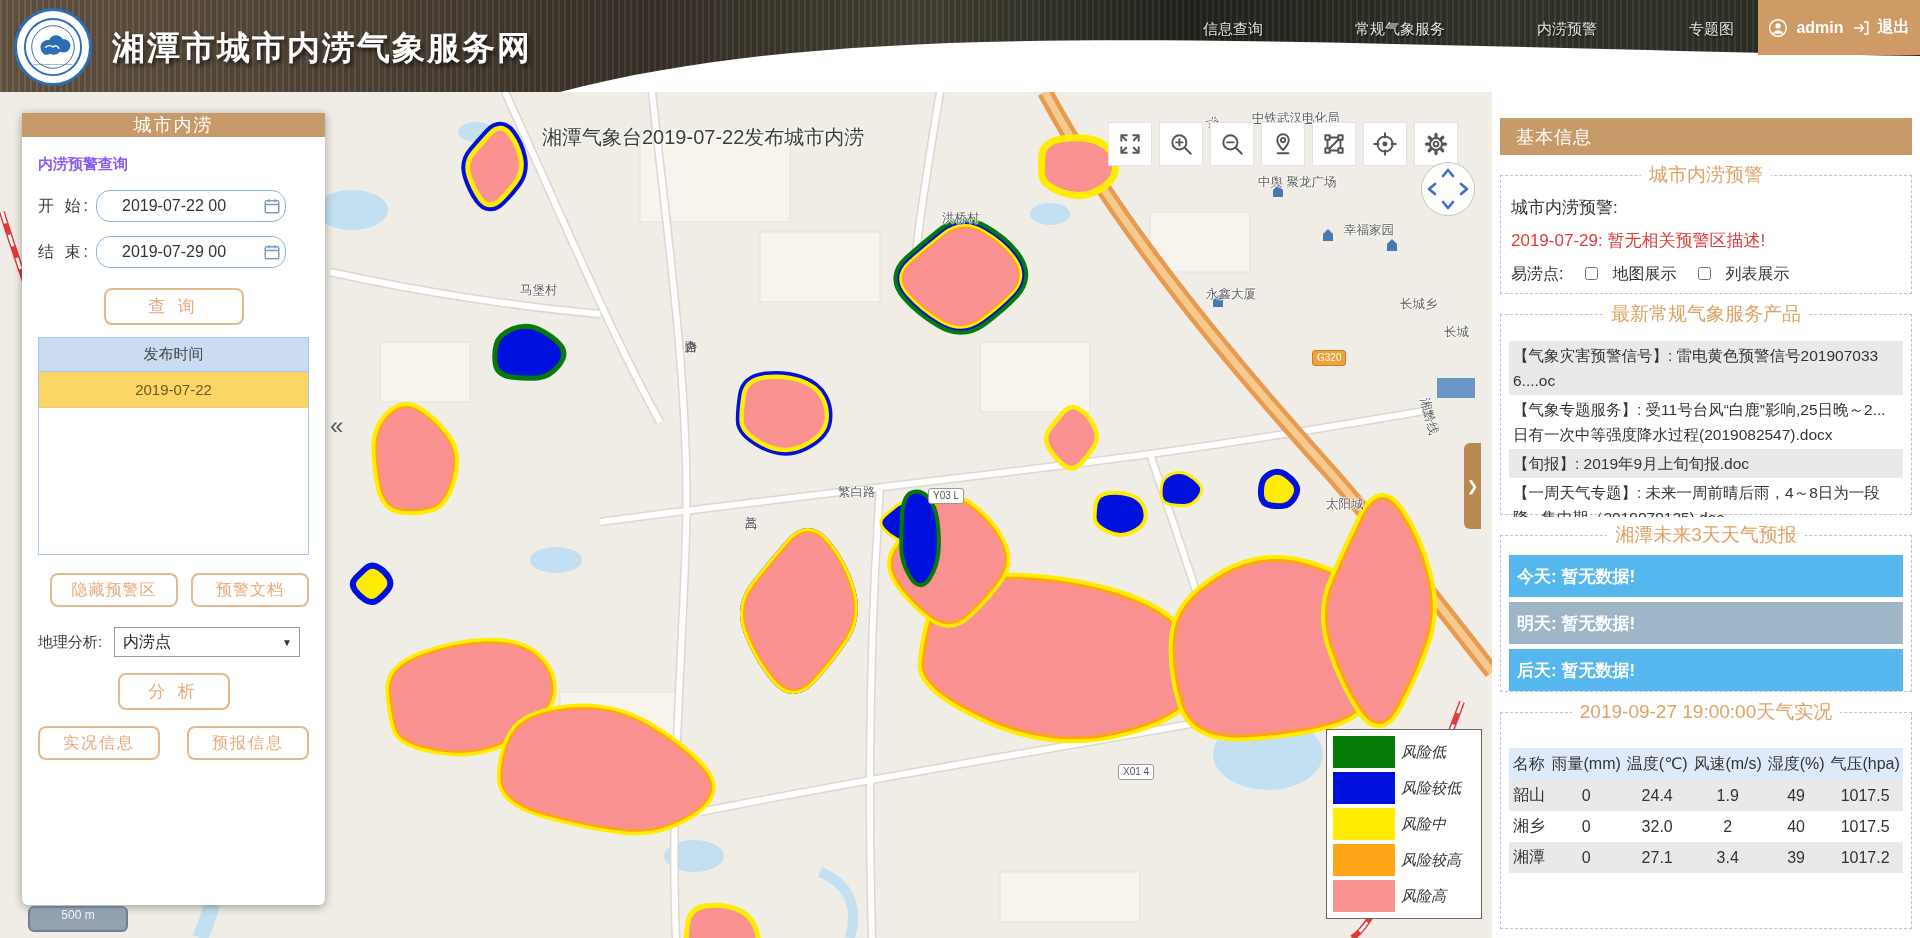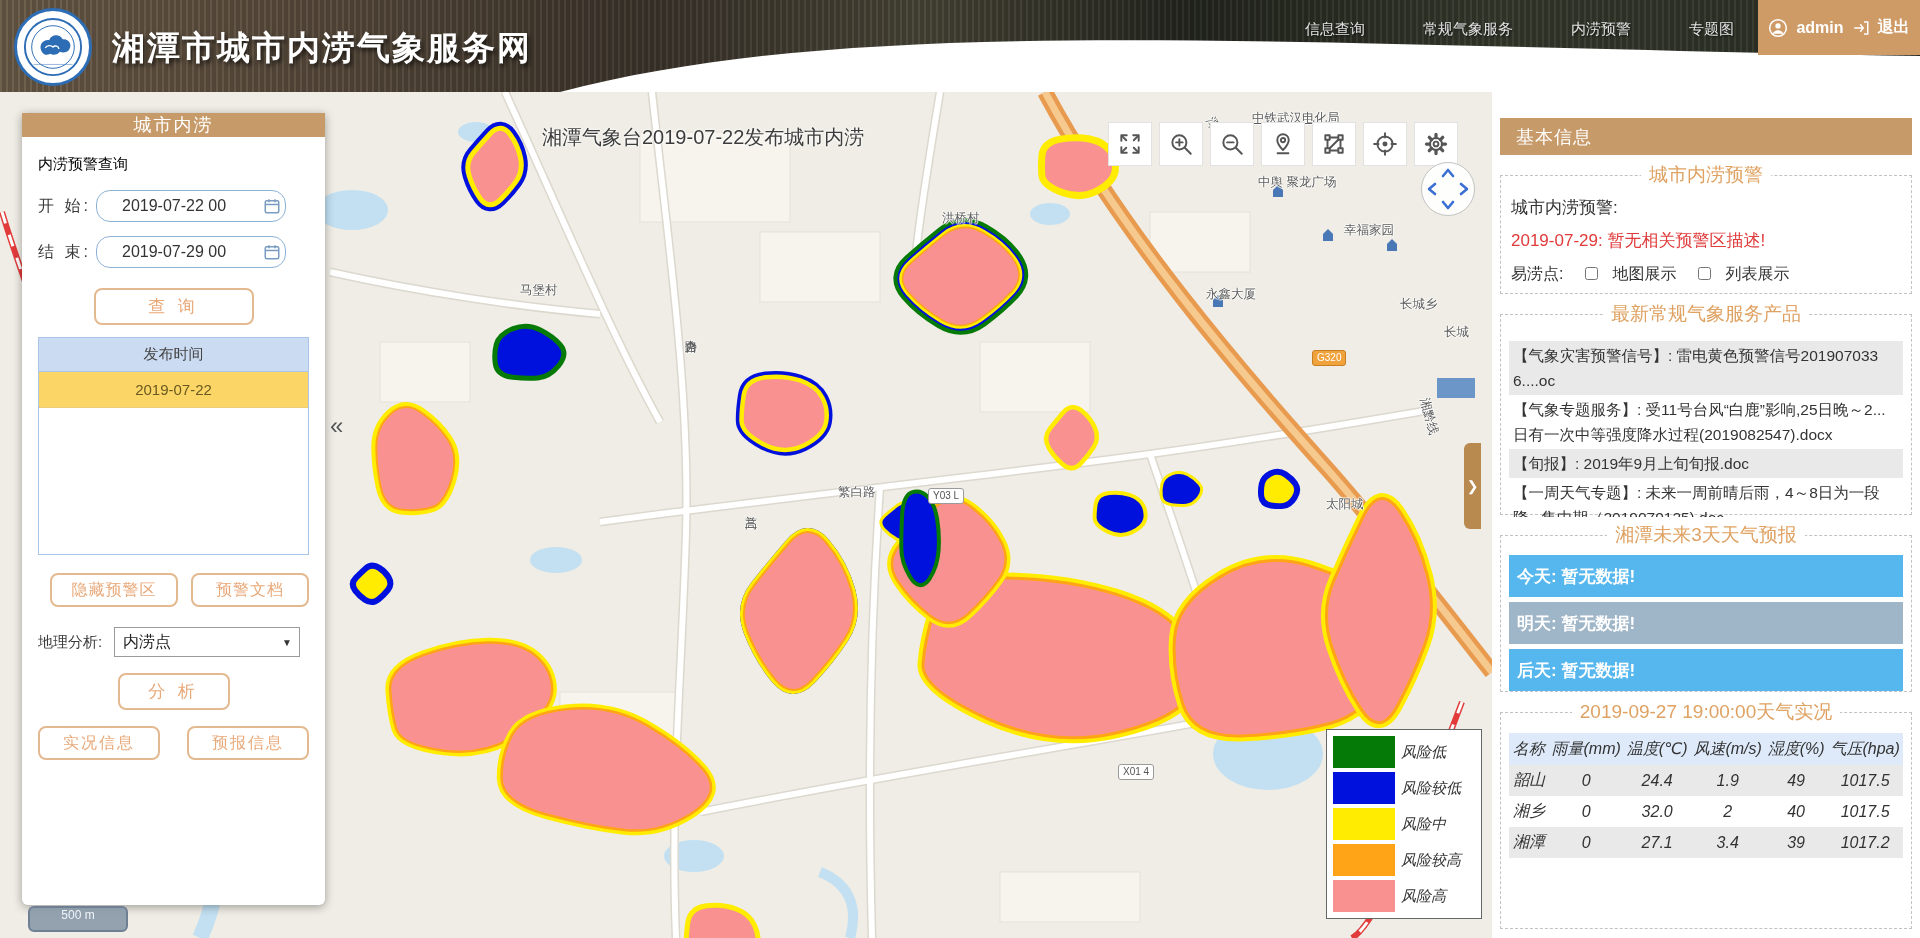--- a/index.html
+++ b/index.html
@@ -10,21 +10,21 @@
   .header { position:absolute; left:0; top:0; width:1920px; height:92px; z-index:30;
     background:
       repeating-linear-gradient(90deg, rgba(255,255,255,.045) 0 2px, rgba(0,0,0,.12) 2px 6px),
       linear-gradient(90deg,#6a5a47 0%,#55483a 18%,#3a332a 34%,#474436 48%,#23251e 62%,#35392c 78%,#2c2f26 100%);
   }
   .header-swoosh { position:absolute; left:0; top:0; width:1920px; height:92px; pointer-events:none; }
   .logo-badge { position:absolute; left:14px; top:8px; width:78px; height:78px; border-radius:50%;
     background:#fff; border:3px solid #2d6db5; display:flex; align-items:center; justify-content:center; }
   .site-title { position:absolute; left:112px; top:26px; color:#fff; font-size:33px; font-weight:bold;
     letter-spacing:2px; text-shadow:2px 3px 4px rgba(0,0,0,.65); }
-  .nav { position:absolute; right:186px; top:20px; display:flex; gap:58px; }
+  .nav { position:absolute; right:186px; top:20px; display:flex; gap:92px; }
   .nav-item { color:#e3e3e3; font-size:15px; cursor:pointer; text-shadow:1px 1px 2px rgba(0,0,0,.7); white-space:nowrap; }
   .user-box { position:absolute; right:0; top:0; width:162px; height:55px; background:#ce9a66;
     display:flex; align-items:center; justify-content:center; gap:8px; color:#fff; font-size:16px; font-weight:bold; }
   .marquee { position:absolute; right:92px; top:62px; color:#f59a23; font-size:17px; font-weight:bold;
     font-style:italic; letter-spacing:3px; }
 
   
   .map { position:absolute; left:0; top:92px; width:1492px; height:846px; background:#efede5; overflow:hidden; }
   .map svg.base { position:absolute; left:0; top:0; }
   .map-title { position:absolute; left:542px; top:32px; font-size:20px; color:#3c3c3c;
@@ -61,30 +61,30 @@
   .scale-bar { position:absolute; left:28px; top:814px; width:100px; height:26px; z-index:11;
     background:rgba(130,148,165,.85); border:2px solid #6f8094; border-radius:6px;
     color:#f0f4f8; font-size:12px; display:flex; align-items:flex-start; justify-content:center; }
 
   
   .sidebar { position:absolute; left:22px; top:113px; width:303px; height:792px; background:#fff; z-index:10;
     box-shadow:0 2px 10px rgba(0,0,0,.35); border-radius:0 0 6px 6px; }
   .sidebar-header { height:24px; background:#c79a6a; color:#fff; font-size:18px;
     display:flex; align-items:center; justify-content:center; letter-spacing:2px; }
   .sidebar-body { padding:14px 16px 0 16px; }
-  .query-label { color:#000000; font-size:15px; margin:4px 0 16px 0; }
+  .query-label { color:#8b5cf6; font-size:15px; margin:4px 0 16px 0;font-weight:bold; }
   .date-row { display:flex; align-items:center; margin-bottom:14px; }
   .date-row .lbl { width:58px; font-size:16px; color:#3c3c3c; letter-spacing:3px; }
   .date-wrap { position:relative; width:190px; }
   .date-input { width:190px; height:32px; border:1px solid #8db2d6; border-radius:14px; font-size:16px;
     color:#333; padding:0 26px 0 25px; font-family:inherit; background:#fff; }
   .cal-icon { position:absolute; right:5px; top:7px; width:18px; height:18px; cursor:pointer; }
   .btn { border:2px solid #e3b98f; border-radius:8px; background:#fff; color:#e8a878;
     font-size:17px; cursor:pointer; font-family:inherit; letter-spacing:4px; }
-  .query-btn { display:block; margin:20px auto 12px auto; width:160px; height:37px; }
+  .query-btn { display:block; margin:20px auto 12px auto; width:140px; height:37px; }
   .pub-table { border:1px solid #a9c6e8; height:218px; margin-top:4px; overflow:hidden; }
   .pub-head { height:34px; background:#cbdcf2; border-bottom:1px solid #a9c6e8; color:#444; font-size:15px;
     display:flex; align-items:center; justify-content:center; }
   .pub-row { height:36px; background:#fbd565; color:#6a5a20; font-size:15px;
     display:flex; align-items:center; justify-content:center; border-bottom:1px dotted #d8c58a; cursor:pointer; }
   .btn-row { display:flex; justify-content:space-between; margin-top:18px; }
   .btn-row .btn { height:34px; font-size:16px; letter-spacing:1px; }
   .btn-hide { width:128px;margin-left:12px; } .btn-doc { width:118px; }
   .geo-row { display:flex; align-items:center; margin-top:20px; }
   .geo-row .lbl { font-size:15px; color:#3c3c3c; width:76px; }
@@ -109,21 +109,21 @@
   .ws-line3 input { width:13px; height:13px; margin:3px 2px 0 10px; }
   .warning-fs { height:132px; }
   .products-fs { height:214px; }
   .product-list { margin-top:12px; }
   .product-item { font-size:15.5px; color:#333; line-height:25px; padding:2px 4px; word-break:break-all; }
   .product-item:nth-child(odd) { background:#e9e9e9; }
   .forecast-fs { height:170px; }
   .forecast-bar { height:42px; margin:5px 0; color:#fff; font-size:17px; font-weight:bold;
     display:flex; align-items:center; padding-left:8px; }
   .live-fs { height:230px; }
-  .live-table { width:100%; border-collapse:collapse; margin-top:6px;font-style:italic; }
+  .live-table { width:100%; border-collapse:collapse; margin-top:21px; }
   .live-table th { background:#deeaf9; font-size:16px; color:#333; font-weight:normal; height:32px; white-space:nowrap; }
   .live-table td { font-size:16px; color:#333; height:31px; text-align:center; }
   .live-table td:first-child { text-align:left; padding-left:4px; }
   .live-table tbody tr:nth-child(odd) { background:#e9e9e9; }
 </style>
 </head>
 <body>
 
 <div class="map">
   <svg class="base" id="map-svg" width="1492" height="846">

